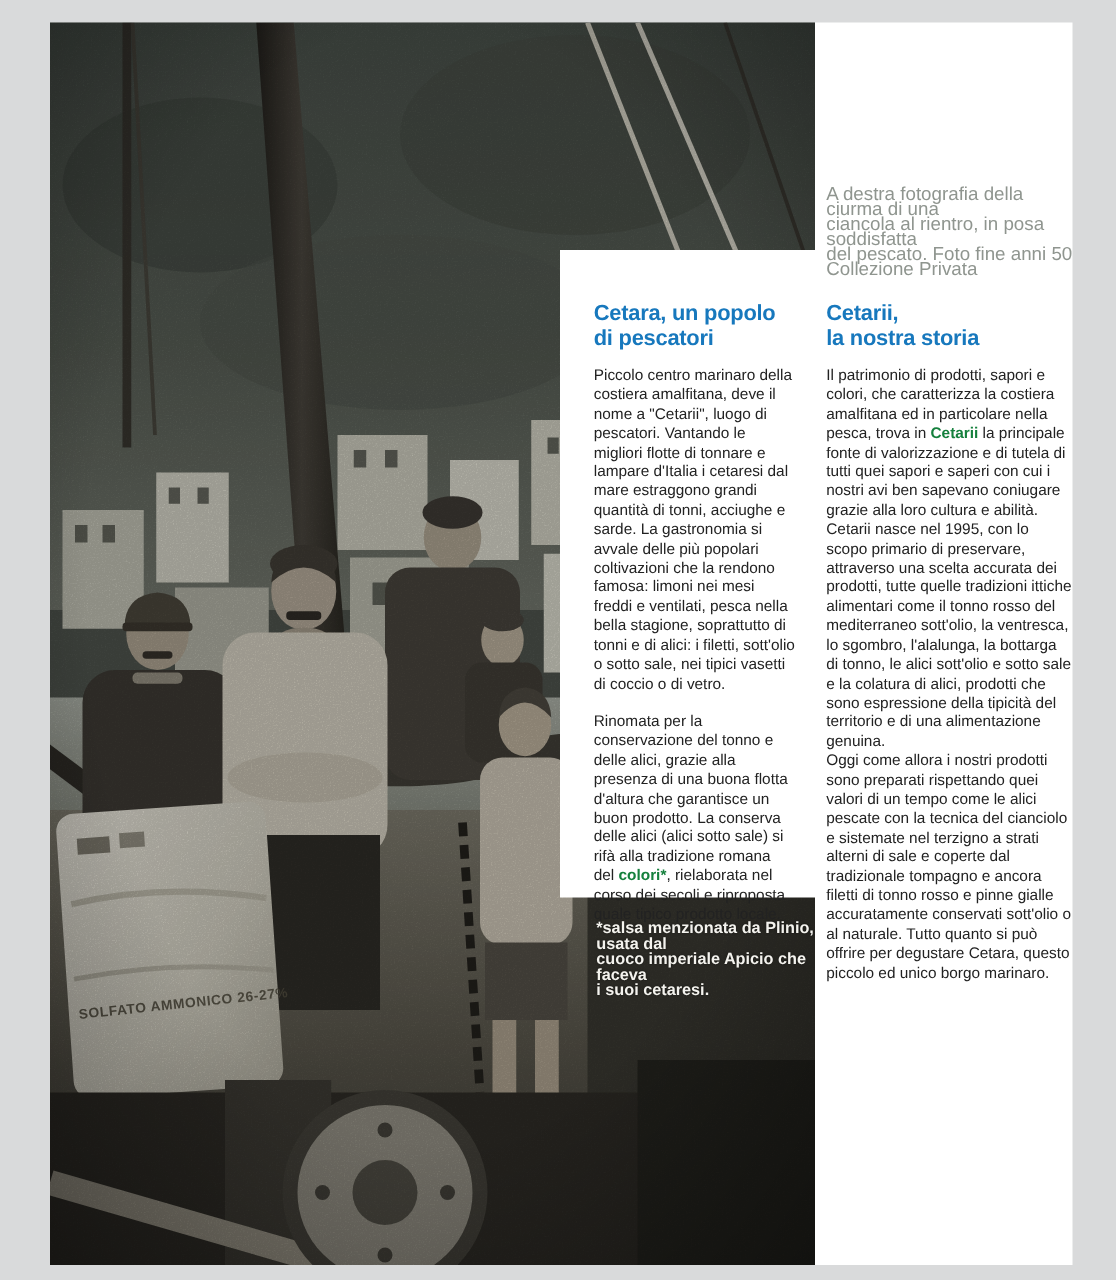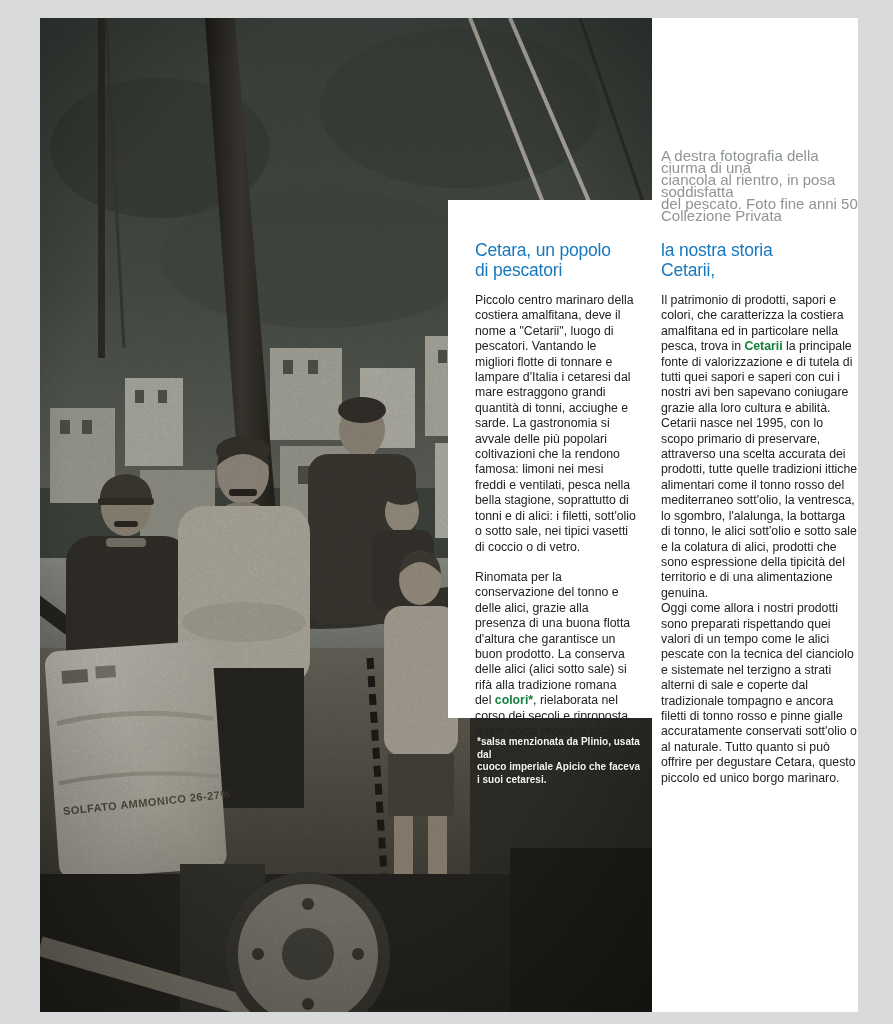--- a/index.html
+++ b/index.html
@@ -10,27 +10,27 @@
   .photo-wrap svg{display:block;}
 
   .right-panel{position:absolute;left:652px;top:18px;width:206px;height:994px;background:#ffffff;}
 
   .caption{position:absolute;left:661px;top:150px;width:200px;color:#8f958f;font-size:15px;line-height:12px;}
   .caption span{display:block;}
 
   .overlay-article{position:absolute;left:448px;top:200px;width:204px;height:518px;background:#ffffff;box-sizing:border-box;padding:40px 16px 0 27px;}
   .story-col{position:absolute;left:661px;top:240px;width:197px;}
 
-  h2.heading{margin:0 0 13px 0;color:#1778bd;font-size:17.5px;line-height:20px;font-weight:normal;letter-spacing:-0.2px;}
+  h2.heading{margin:0 0 13px 0;color:#1778bd;font-size:17.5px;line-height:20px;font-weight:bold;letter-spacing:-0.2px;}
   h2.heading span{display:block;}
   .bodytext{margin:0 0 15px 0;color:#222222;font-size:12.3px;line-height:15.4px;}
   .bodytext.tight{margin:0;}
   .bodytext strong{font-weight:bold;color:#15803d;}
 
-  .footnote{position:absolute;left:477px;top:736px;width:178px;color:#f4f3ee;font-size:10px;line-height:12.5px;font-weight:bold;text-shadow:0 0 2px rgba(0,0,0,0.45);}
+  .footnote{position:absolute;left:477px;top:736px;width:178px;color:#f4f3ee;font-size:13px;line-height:12.5px;font-weight:bold;text-shadow:0 0 2px rgba(0,0,0,0.45);}
   .footnote span{display:block;}
 </style>
 </head>
 <body>
 
 <div id="canvas">
 
   <div class="photo-wrap">
     <svg viewBox="0 0 612 994" width="612" height="994" preserveAspectRatio="none">
       <defs>
@@ -200,22 +200,22 @@
     <h2 class="heading">
       <span>Cetara, un popolo</span>
       <span>di pescatori</span>
     </h2>
     <p class="bodytext">Piccolo centro marinaro della costiera amalfitana, deve il nome a "Cetarii", luogo di pescatori. Vantando le migliori flotte di tonnare e lampare d'Italia i cetaresi dal mare estraggono grandi quantità di tonni, acciughe e sarde. La gastronomia si avvale delle più popolari coltivazioni che la rendono famosa: limoni nei mesi freddi e ventilati, pesca nella bella stagione, soprattutto di tonni e di alici: i filetti, sott'olio o sotto sale, nei tipici vasetti di coccio o di vetro.</p>
     <p class="bodytext"><span>Rinomata per la conservazione del tonno e delle alici, grazie alla presenza di una buona flotta d'altura che garantisce un buon prodotto. La conserva delle alici (alici sotto sale) si rifà alla tradizione romana del </span><strong>colori*</strong><span>, rielaborata nel corso dei secoli e riproposta quale tipico prodotto locale.</span></p>
   </section>
 
   <section class="story-col">
     <h2 class="heading">
+      <span>Cetarii,</span>
       <span>la nostra storia</span>
-      <span>Cetarii,</span>
     </h2>
     <p class="bodytext tight"><span>Il patrimonio di prodotti, sapori e colori, che caratterizza la costiera amalfitana ed in particolare nella pesca, trova in </span><strong>Cetarii</strong><span> la principale fonte di valorizzazione e di tutela di tutti quei sapori e saperi con cui i nostri avi ben sapevano coniugare grazie alla loro cultura e abilità. Cetarii nasce nel 1995, con lo scopo primario di preservare, attraverso una scelta accurata dei prodotti, tutte quelle tradizioni ittiche alimentari come il tonno rosso del mediterraneo sott'olio, la ventresca, lo sgombro, l'alalunga, la bottarga di tonno, le alici sott'olio e sotto sale e la colatura di alici, prodotti che sono espressione della tipicità del territorio e di una alimentazione genuina.</span></p>
     <p class="bodytext tight">Oggi come allora i nostri prodotti sono preparati rispettando quei valori di un tempo come le alici pescate con la tecnica del cianciolo e sistemate nel terzigno a strati alterni di sale e coperte dal tradizionale tompagno e ancora filetti di tonno rosso e pinne gialle accuratamente conservati sott'olio o al naturale. Tutto quanto si può offrire per degustare Cetara, questo piccolo ed unico borgo marinaro.</p>
   </section>
 
   <div class="footnote">
     <span>*salsa menzionata da Plinio, usata dal</span>
     <span>cuoco imperiale Apicio che faceva</span>
     <span>i suoi cetaresi.</span>
   </div>

